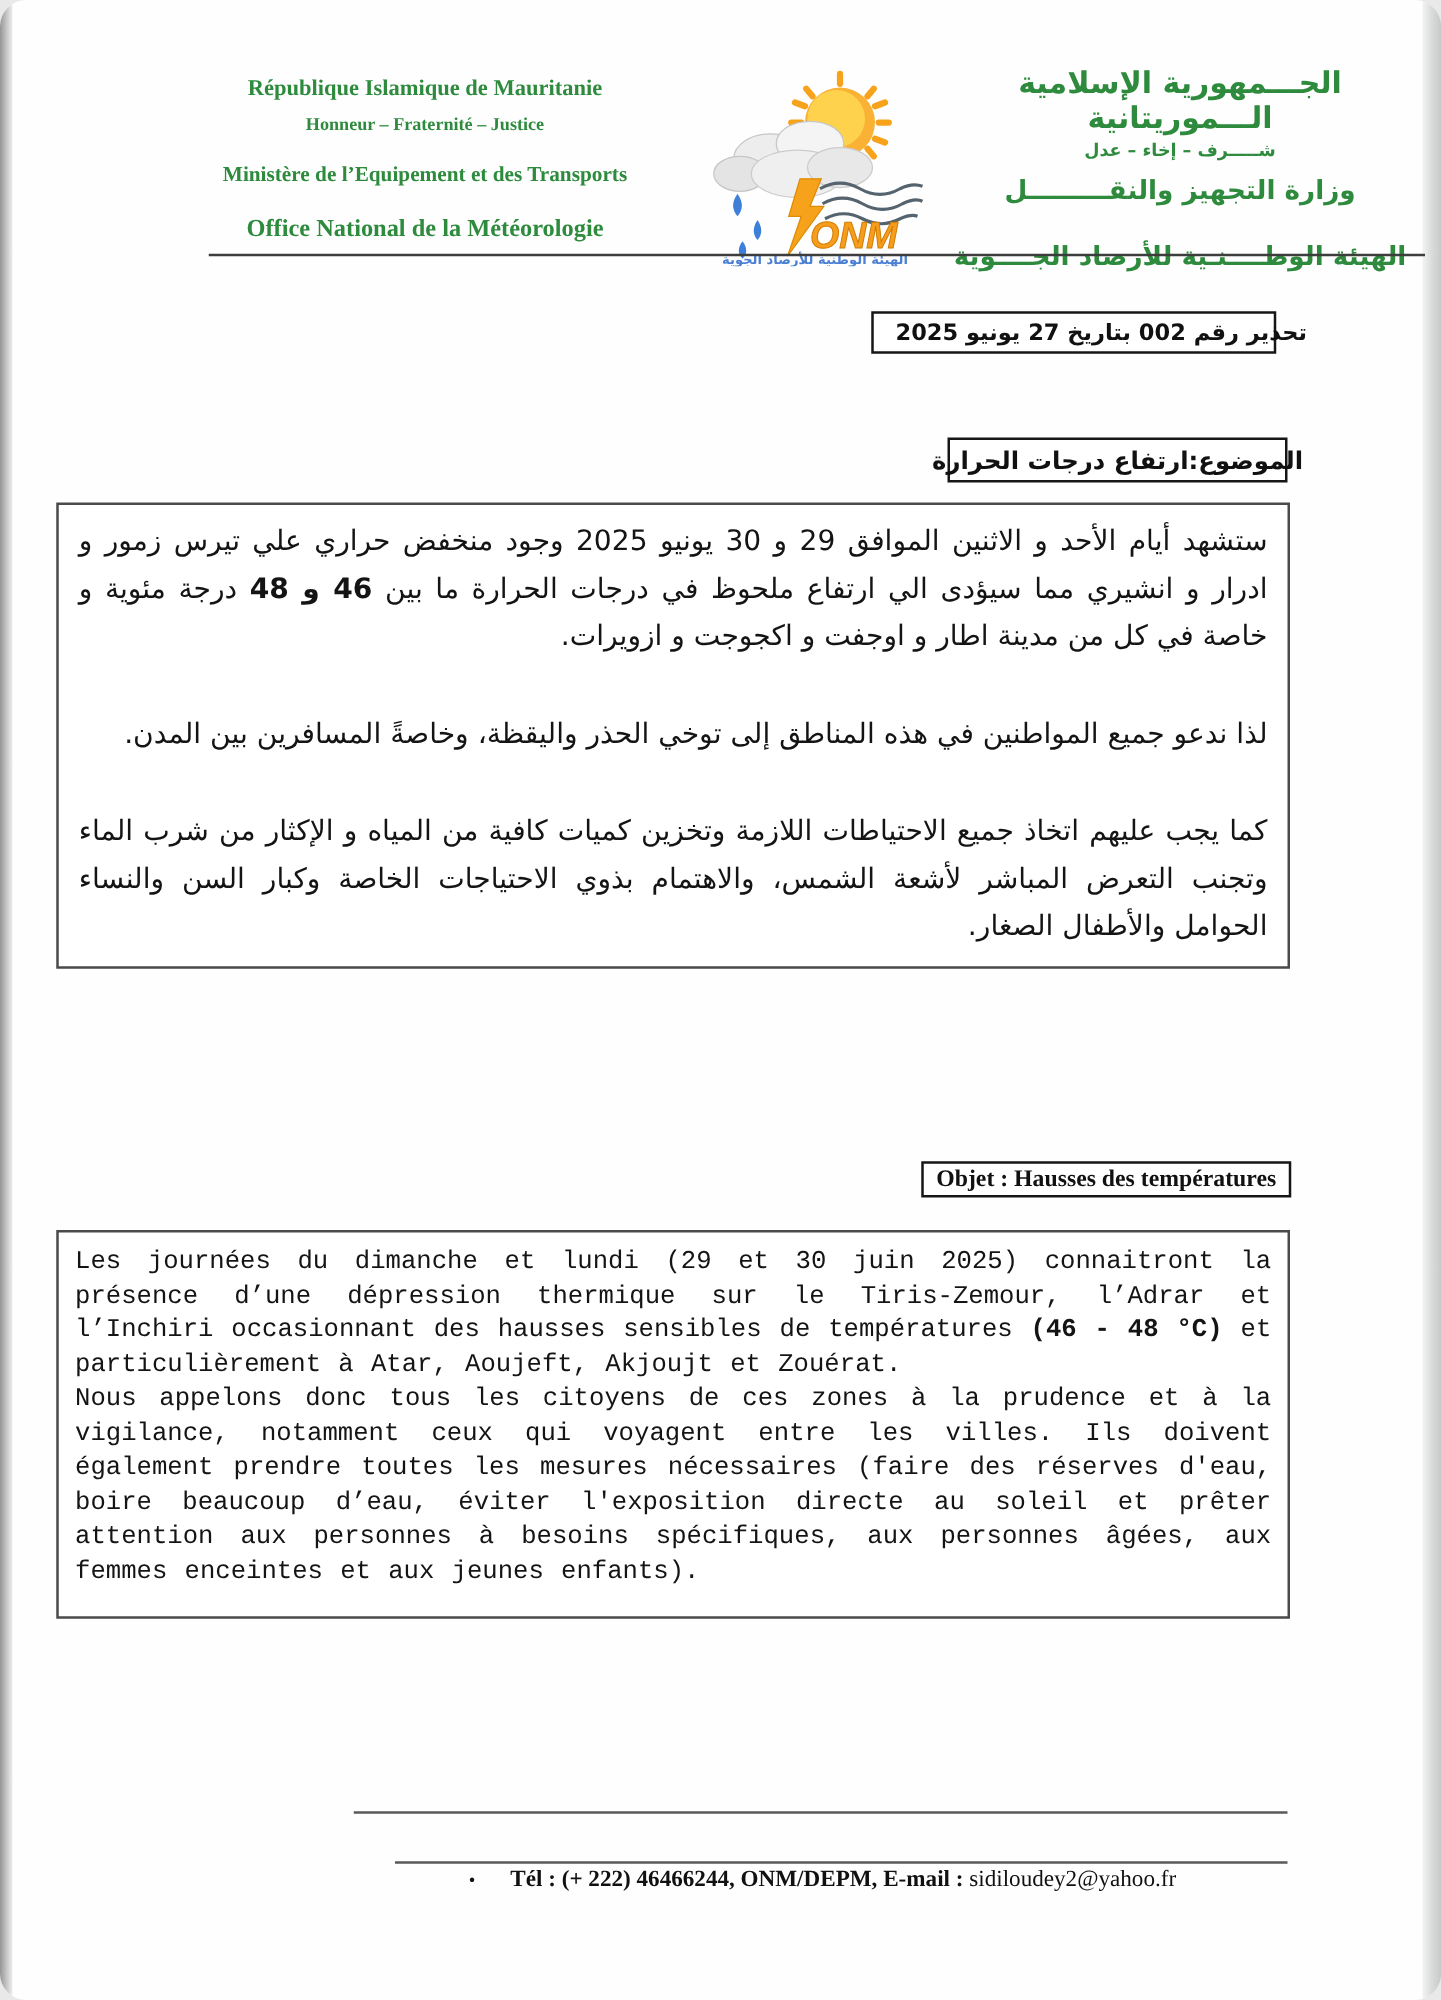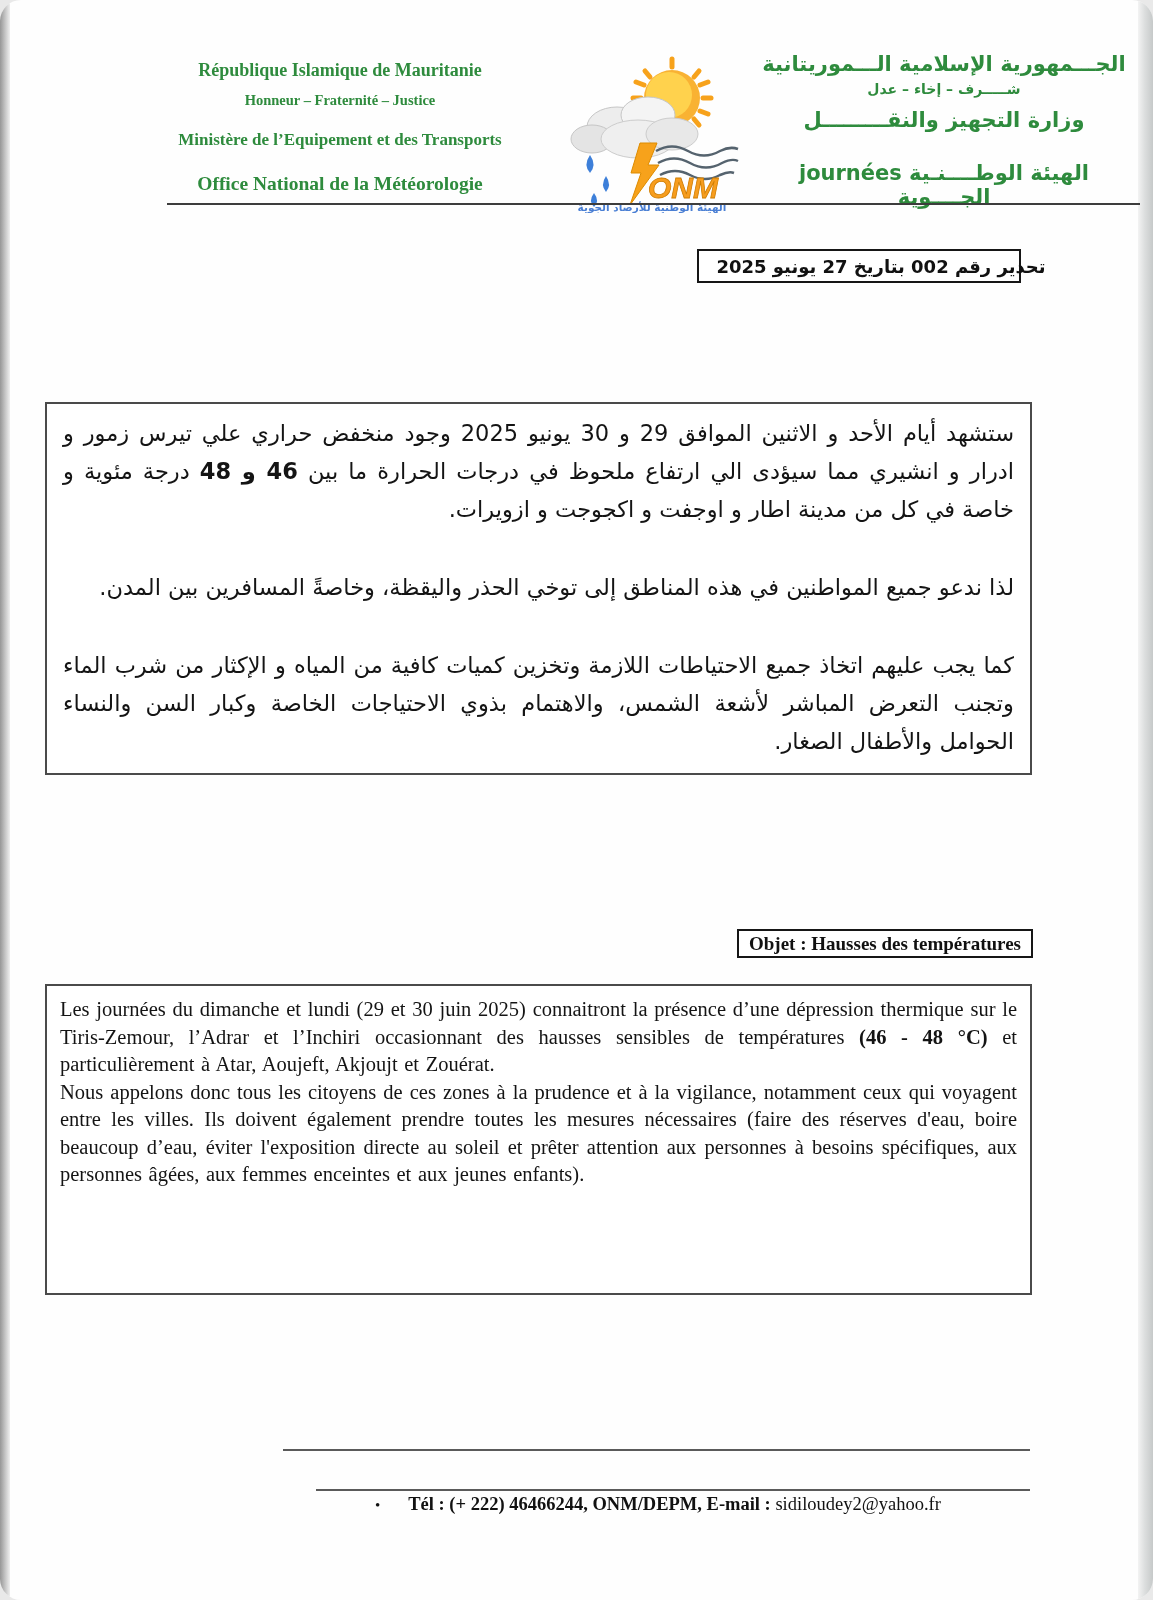--- a/index.html
+++ b/index.html
@@ -22,21 +22,21 @@
   .hl1 { font-size:18px;   margin-bottom:11px; }
   .hl2 { font-size:14.5px; margin-bottom:21px; }
   .hl3 { font-size:17px;   margin-bottom:23px; }
   .hl4 { font-size:19.5px; }
 
   .hdr-right {
     position:absolute; left:758px; top:52px; width:372px; text-align:center;
     color:#2e8b3d; font-weight:bold; direction:rtl;
     font-family:"DejaVu Sans", sans-serif;
   }
-  .hr1 { font-size:21px; margin-bottom:5px; }
+  .hr1 { font-size:24px; margin-bottom:5px; }
   .hr2 { font-size:14px; margin-bottom:11px; }
   .hr3 { font-size:21px; margin-bottom:29px; }
   .hr4 { font-size:21px; }
 
   .logo { position:absolute; left:560px; top:55px; width:182px; height:158px; }
 
   .hdr-rule { position:absolute; left:167px; right:13px; top:203px; height:2px; background:#3d3d3d; }
 
   
   .refbox {
@@ -63,21 +63,21 @@
     background:#fff;
   }
   .box-ar p { margin:0; }
   .box-ar .gap1 { margin-bottom:40px; }
   .box-ar .gap2 { margin-bottom:40px; }
   .bold-seg { font-weight:bold; }
 
   .box-fr {
     position:absolute; left:45px; top:984px; width:987px; height:311px;
     box-sizing:border-box; border:2px solid #4a4a4a; padding:10px 13px;
-    font-family:Liberation Serif, serif; font-size:20.5px; line-height:27.5px;
+    font-family:Liberation Mono, monospace; font-size:20.5px; line-height:27.5px;
     text-align:justify; word-spacing:1.5px; color:#141414; background:#fff;
   }
   .box-fr p { margin:0; }
 
   
   .f-line1 { position:absolute; left:283px; top:1449px; width:747px; height:2px; background:#5a5a5a; }
   .f-line2 { position:absolute; left:316px; top:1489px; width:714px; height:2px; background:#5a5a5a; }
   .f-contact {
     position:absolute; left:375px; top:1494px;
     font-family:"Liberation Serif",serif; font-size:18.5px; color:#111;
@@ -147,26 +147,27 @@
       <text x="88" y="143" font-family="Liberation Sans, sans-serif" font-size="30" font-weight="bold" font-style="italic" fill="#f79d1e" stroke="#cf7d00" stroke-width="0.8">ONM</text>
 
       <text x="92" y="156" text-anchor="middle" direction="rtl" font-family="DejaVu Sans, sans-serif" font-size="10.5" font-weight="bold" fill="#4a7fd4">الهيئة الوطنية للأرصاد الجوية</text>
     </svg>
   </div>
 
   <div class="hdr-right">
     <div class="hr1">الجـــمهورية الإسلامية الـــموريتانية</div>
     <div class="hr2">شـــــرف – إخاء – عدل</div>
     <div class="hr3">وزارة التجهيز والنقـــــــــل</div>
-    <div class="hr4">الهيئة الوطــــنـية journées الجــــوية</div>
+    <div class="hr4">الهيئة الوطــــنـية للأرصاد الجــــوية</div>
   </div>
 
   <div class="hdr-rule"></div>
 
   <div class="refbox box-a">تحذير رقم 002 بتاريخ 27 يونيو 2025</div>
+  <div class="refbox box-b">الموضوع:ارتفاع درجات الحرارة</div>
 
   <div class="box-ar">
     <p class="gap1"><span>ستشهد أيام الأحد و الاثنين الموافق 29 و 30 يونيو 2025 وجود منخفض حراري علي تيرس زمور و ادرار و انشيري مما سيؤدى الي ارتفاع ملحوظ في درجات الحرارة ما بين </span><span class="bold-seg">46 و 48</span><span> درجة مئوية و خاصة في كل من مدينة اطار و اوجفت و اكجوجت و ازويرات.</span></p>
     <p class="gap2">لذا ندعو جميع المواطنين في هذه المناطق إلى توخي الحذر واليقظة، وخاصةً المسافرين بين المدن.</p>
     <p>كما يجب عليهم اتخاذ جميع الاحتياطات اللازمة وتخزين كميات كافية من المياه و الإكثار من شرب الماء وتجنب التعرض المباشر لأشعة الشمس، والاهتمام بذوي الاحتياجات الخاصة وكبار السن والنساء الحوامل والأطفال الصغار.</p>
   </div>
 
   <div class="refbox box-d">Objet : Hausses des températures</div>
 
   <div class="box-fr">

